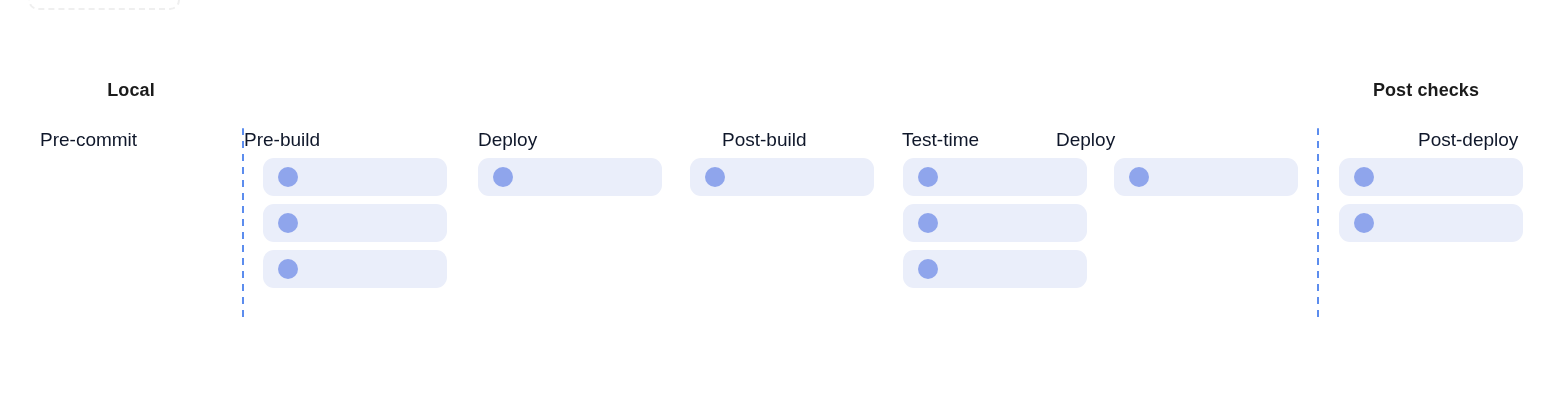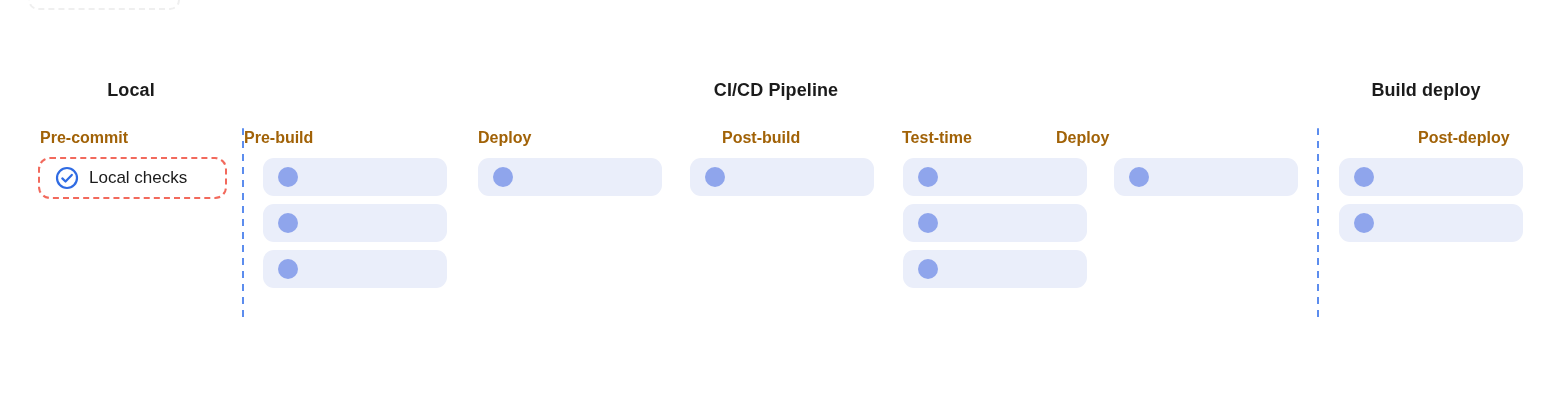--- a/index.html
+++ b/index.html
@@ -32,24 +32,24 @@
     transform: translateX(-50%);
     font-size: 18px;
     font-weight: 700;
     letter-spacing: 0.1px;
     white-space: nowrap;
     color: #1b1b1b;
   }
   .col-label {
     position: absolute;
     top: 129px;
-    font-size: 16px;
-    font-weight: 700;
+    font-size: 19px;
+    font-weight: 400;
     white-space: nowrap;
-    color: #a16207;
+    color: #0f172a;
   }
   .sep {
     position: absolute;
     top: 128px;
     height: 190px;
     width: 2px;
     border-radius: 1px;
     background: repeating-linear-gradient(
       to bottom,
       #5c8dee 0 7px,
@@ -107,43 +107,33 @@
   }
 </style>
 </head>
 <body>
 
 <div class="canvas">
 
   <div class="cutoff"></div>
 
   <div class="sec-title" style="left:131px">Local</div>
-  <div class="sec-title" style="left:776px">CI/CD Pipeline</div>
-  <div class="sec-title" style="left:1426px">Build deploy</div>
+  <div class="sec-title" style="left:1426px">Post checks</div>
 
   <div class="sep" style="left:242px"></div>
   <div class="sep" style="left:1317px"></div>
 
   <div class="col-label" style="left:40px">Pre-commit</div>
   <div class="col-label" style="left:244px">Pre-build</div>
   <div class="col-label" style="left:478px">Deploy</div>
   <div class="col-label" style="left:722px">Post-build</div>
   <div class="col-label" style="left:902px">Test-time</div>
   <div class="col-label" style="left:1056px">Deploy</div>
   <div class="col-label" style="left:1418px">Post-deploy</div>
 
-  <div class="chip">
-    <span class="chip-icon">
-      <svg width="24" height="24" viewBox="0 0 24 24" fill="none" xmlns="http://www.w3.org/2000/svg">
-        <circle cx="12" cy="12" r="10" stroke="#2F6BE3" stroke-width="2.2"></circle>
-        <path d="M7.3 12.4 L10.5 15.5 L16.8 8.9" stroke="#2F6BE3" stroke-width="2.2" stroke-linecap="round" stroke-linejoin="round"></path>
-      </svg>
-    </span>
-    <span class="chip-label">Local checks</span>
-  </div>
 
   <div class="pill-col" style="left:263px">
       <div class="pill">
         <span class="dot"></span>
       </div>
       <div class="pill">
         <span class="dot"></span>
       </div>
       <div class="pill">
         <span class="dot"></span>

